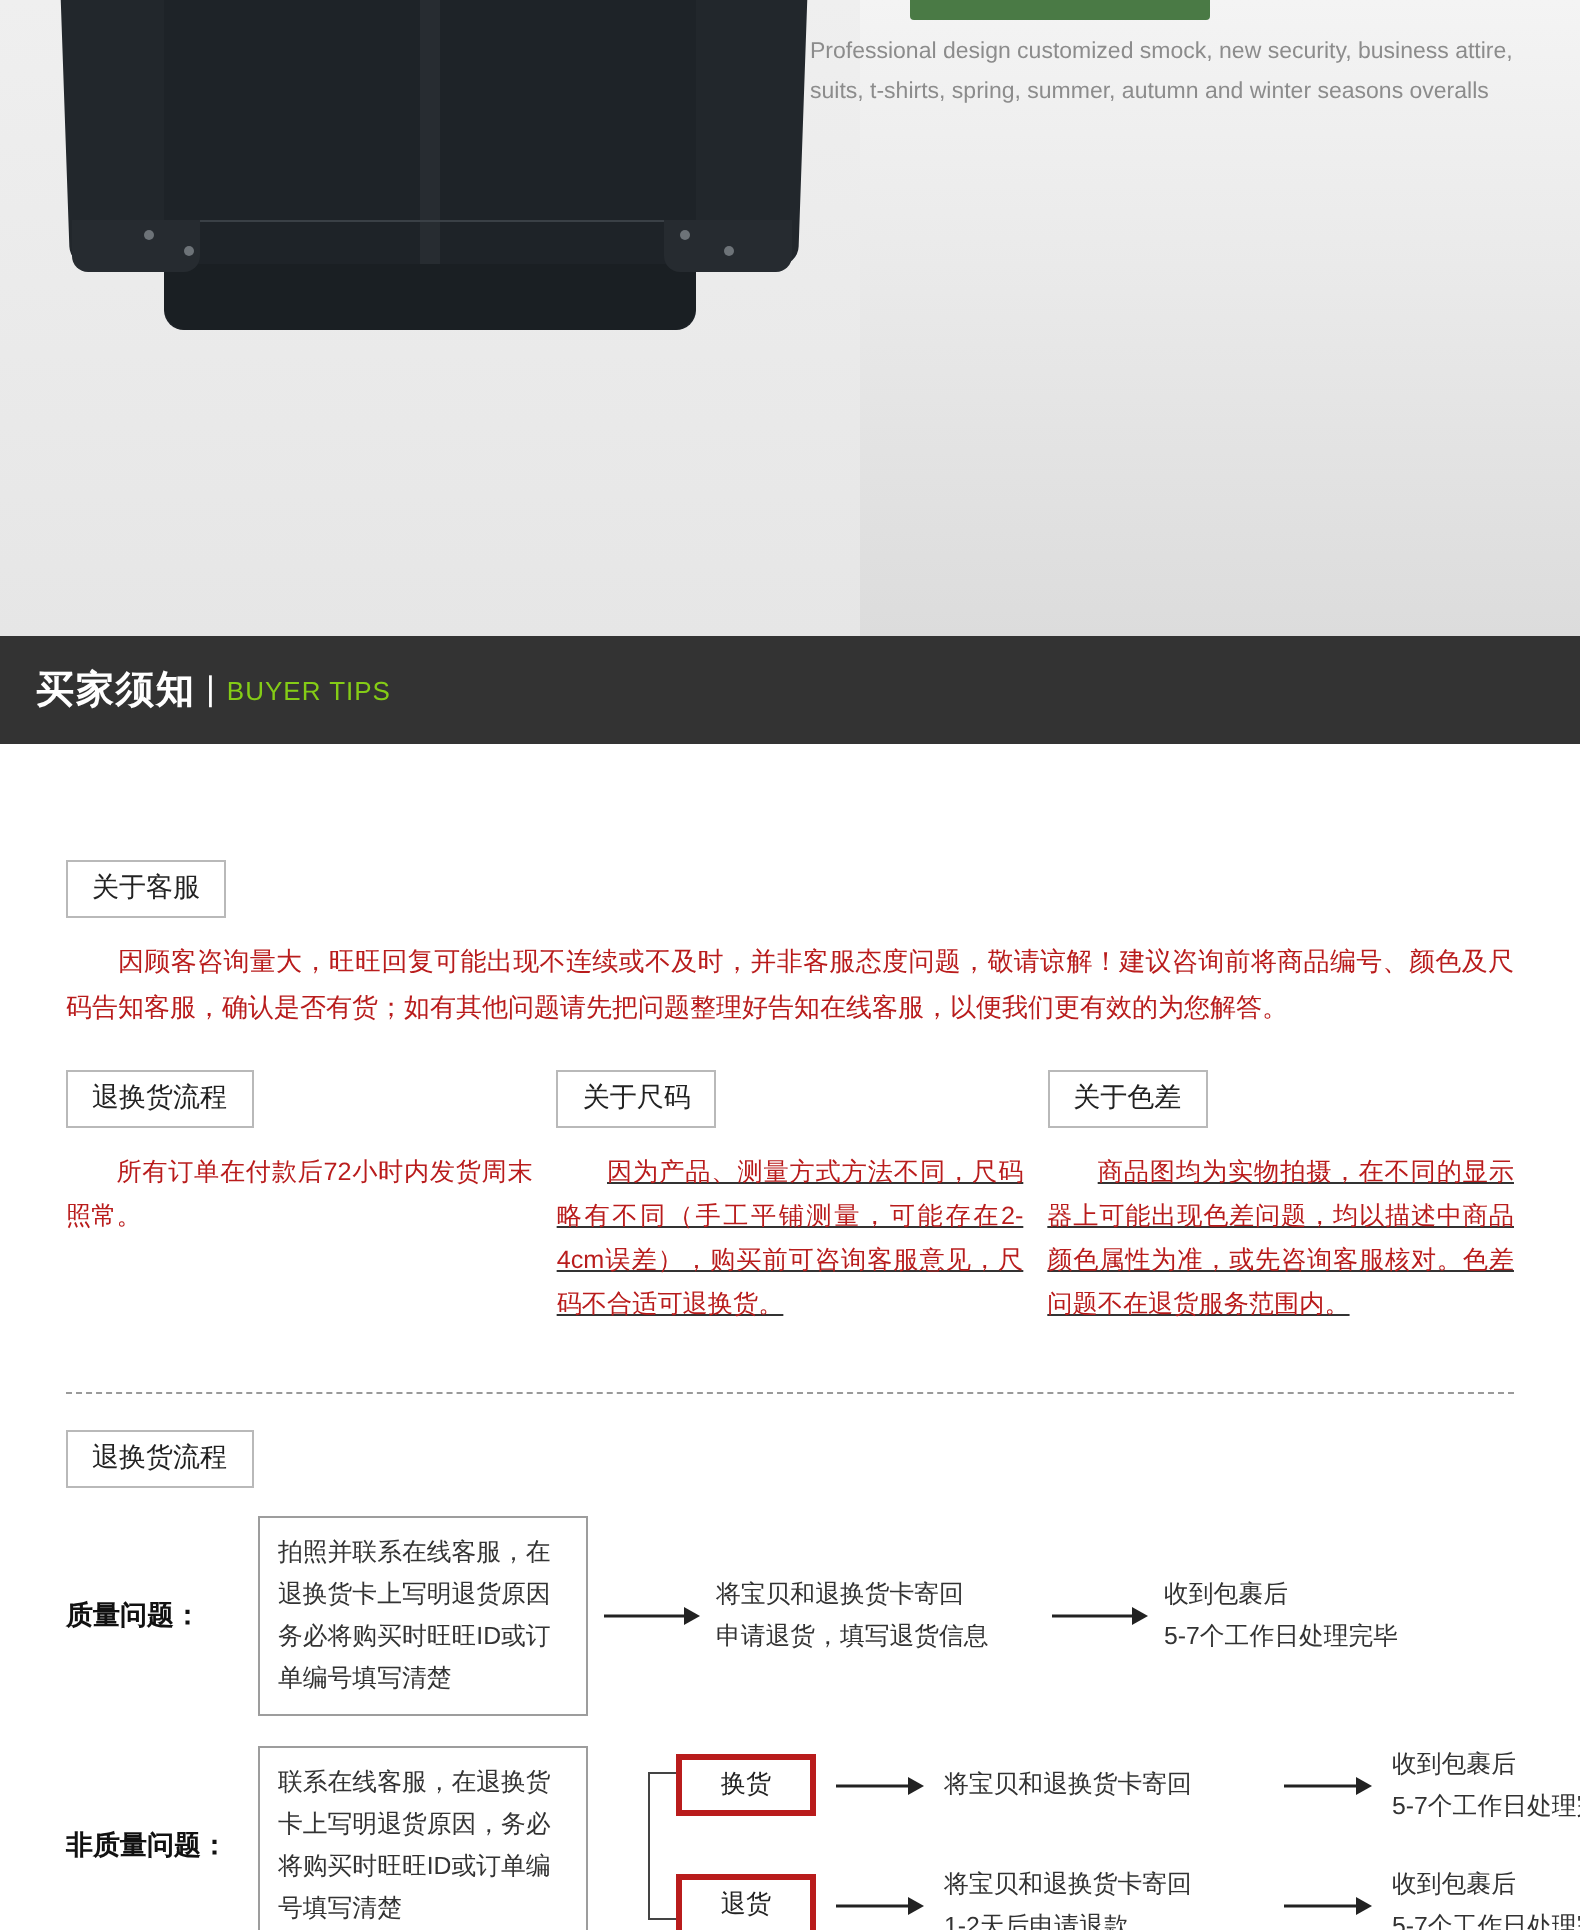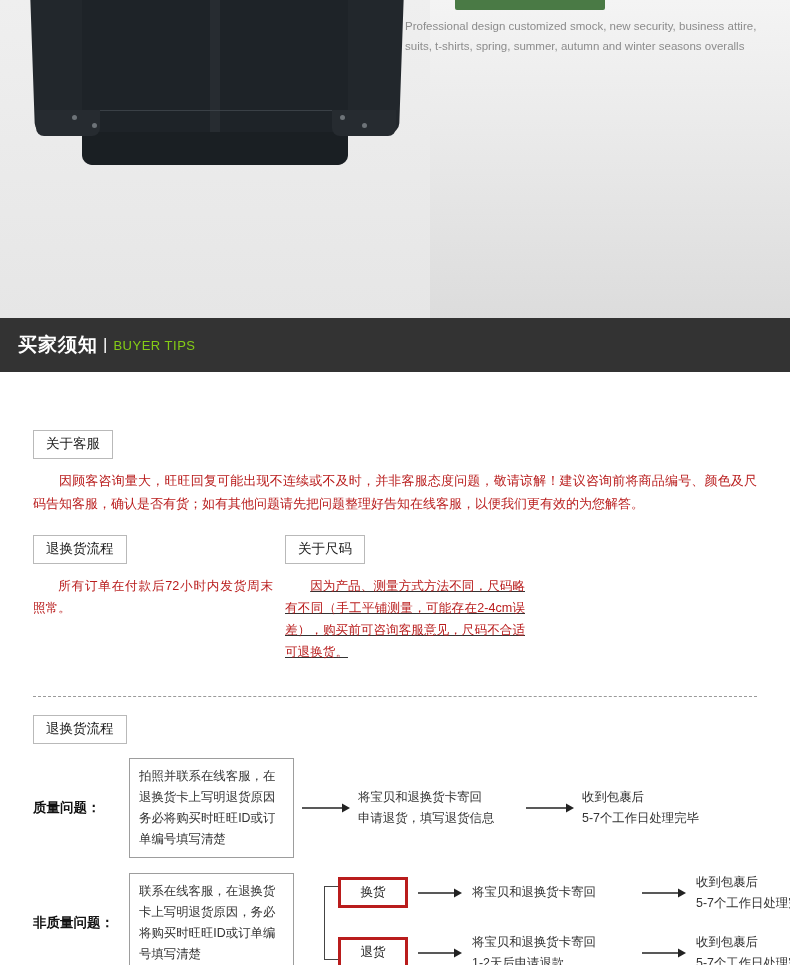--- a/index.html
+++ b/index.html
@@ -308,20 +308,24 @@
   </div>
 
   <div class="cols">
     <div class="col">
       <span class="sec-title">退换货流程</span>
       <p class="para indent">所有订单在付款后72小时内发货周末照常。</p>
     </div>
     <div class="col">
       <span class="sec-title">关于尺码</span>
       <p class="para indent">因为产品、测量方式方法不同，尺码略有不同（手工平铺测量，可能存在2-4cm误差），购买前可咨询客服意见，尺码不合适可退换货。</p>
+    </div>
+    <div class="col">
+      <span class="sec-title">关于色差</span>
+      <p class="para indent">商品图均为实物拍摄，在不同的显示器上可能出现色差问题，均以描述中商品颜色属性为准，或先咨询客服核对。色差问题不在退货服务范围内。</p>
     </div>
   </div>
 
   <hr class="dashed">
 
   <div class="flow-wrap">
     <span class="sec-title">退换货流程</span>
 
     
     <div class="flow-row">

